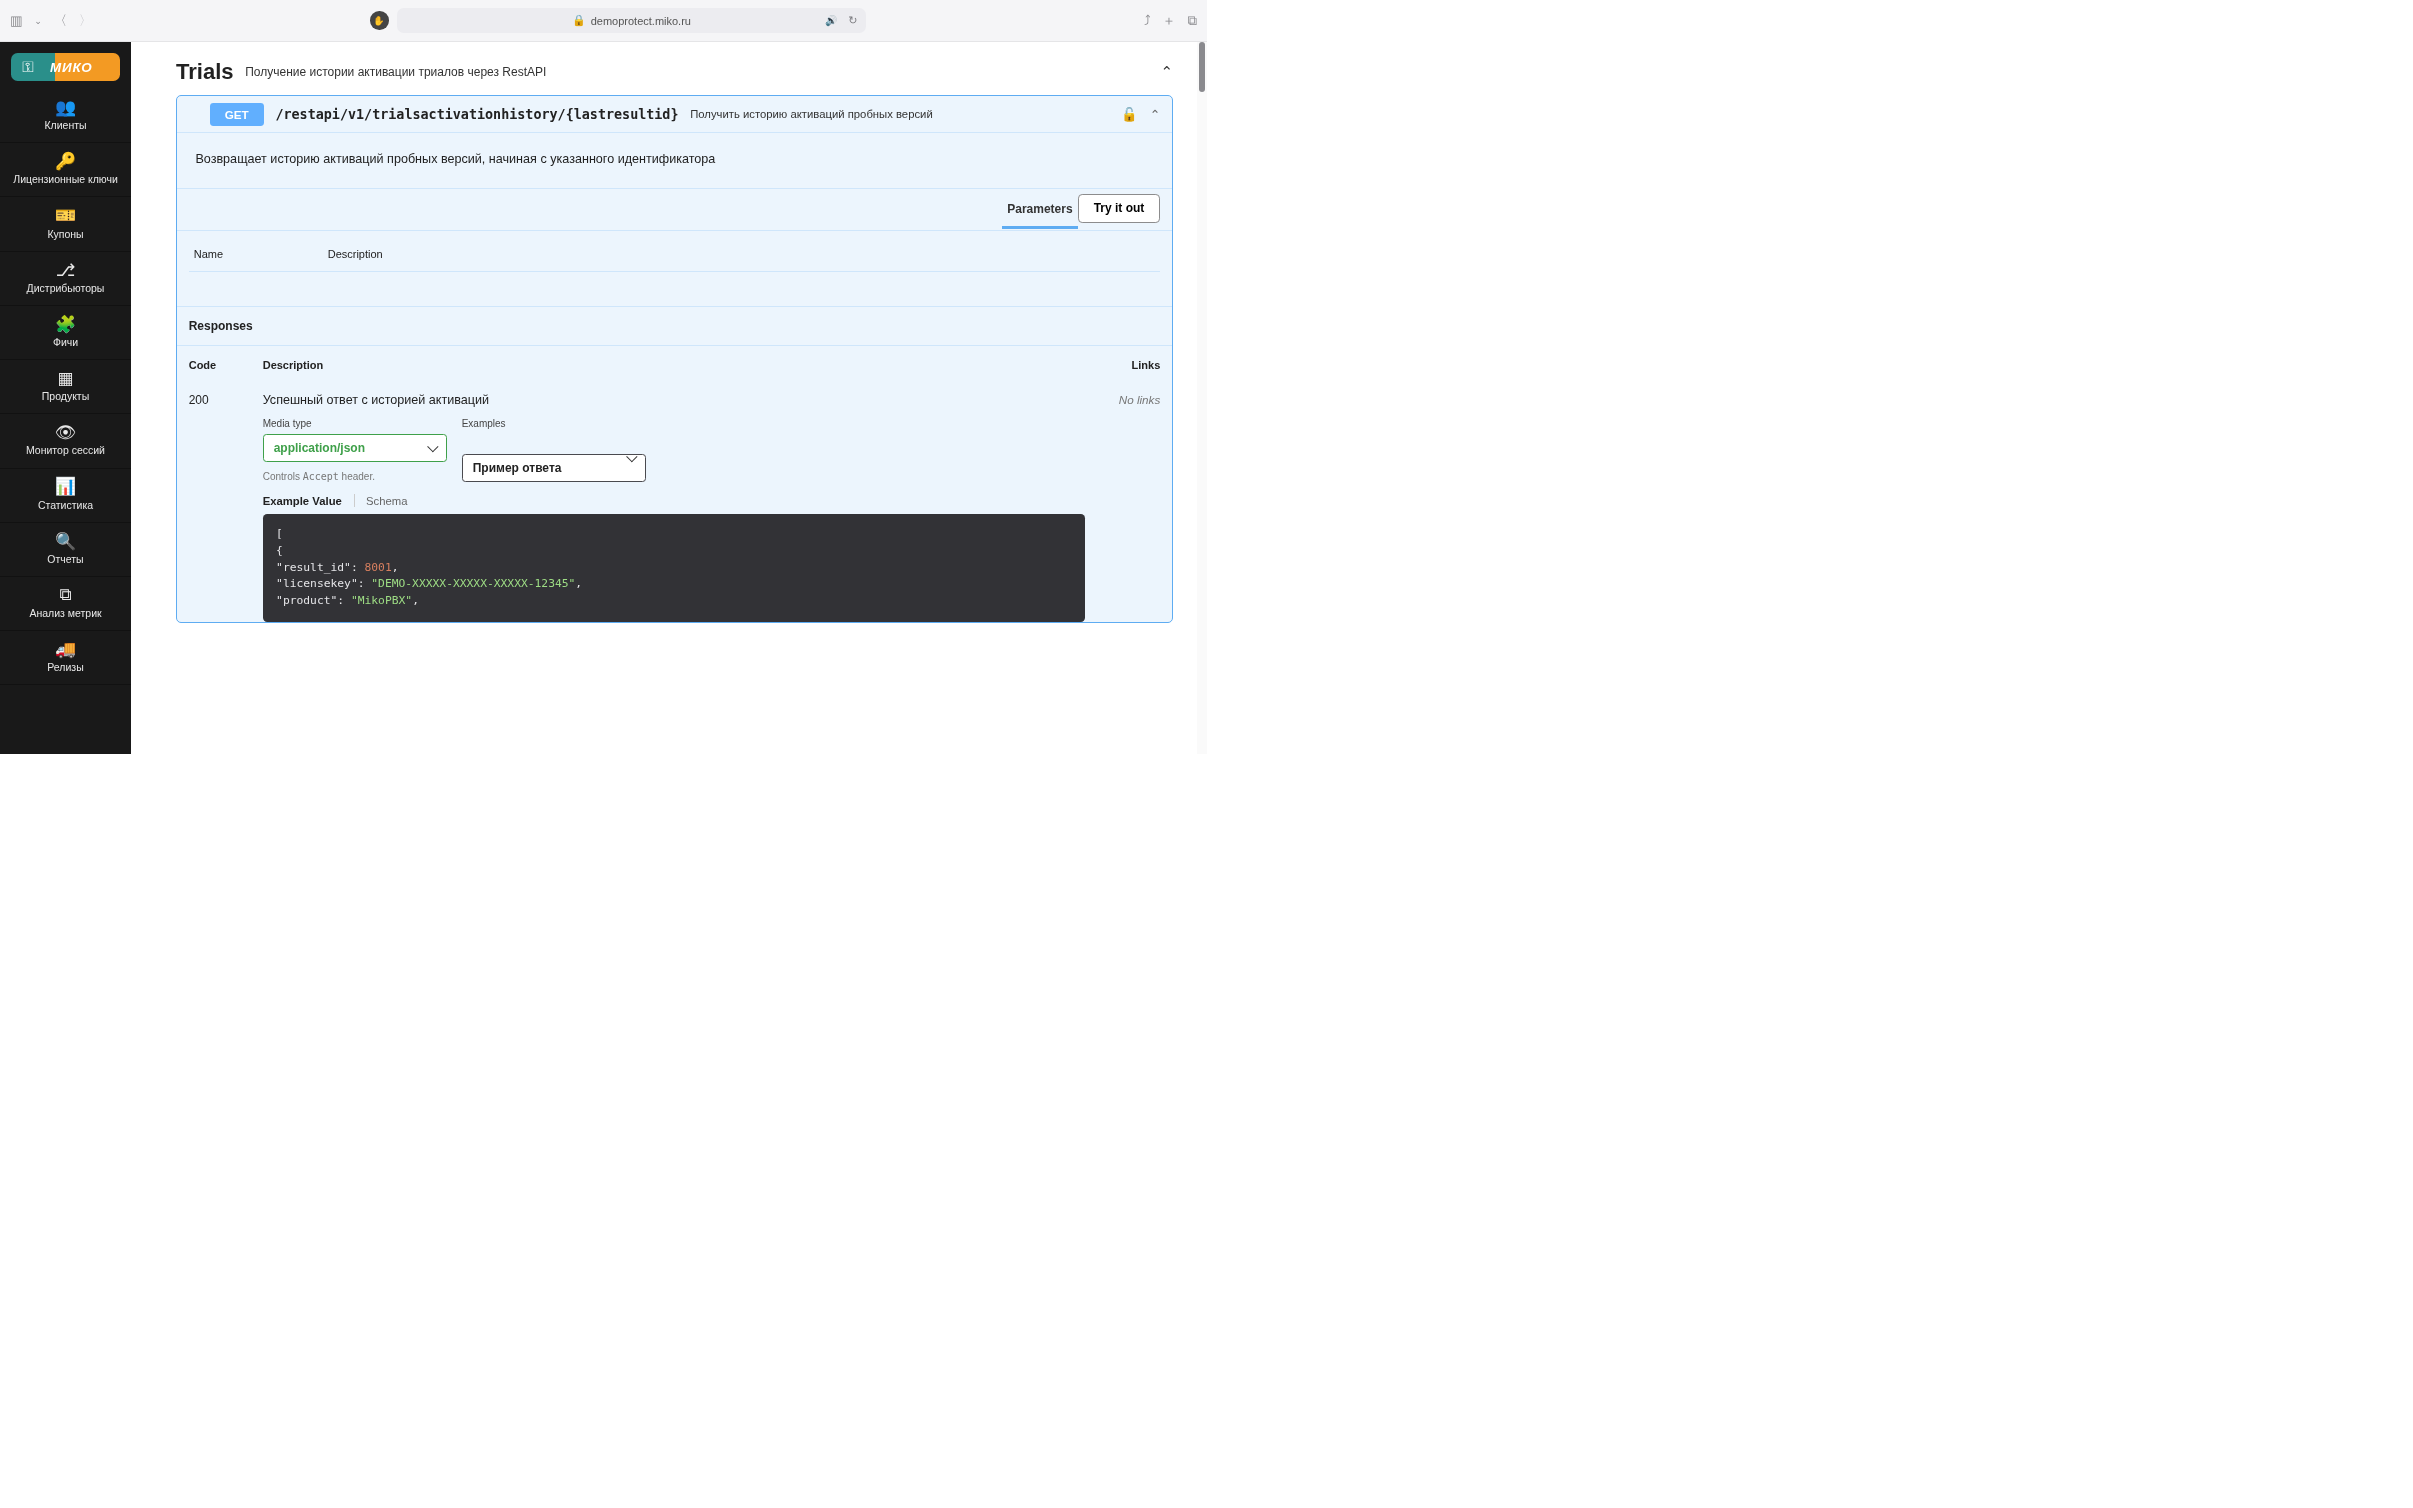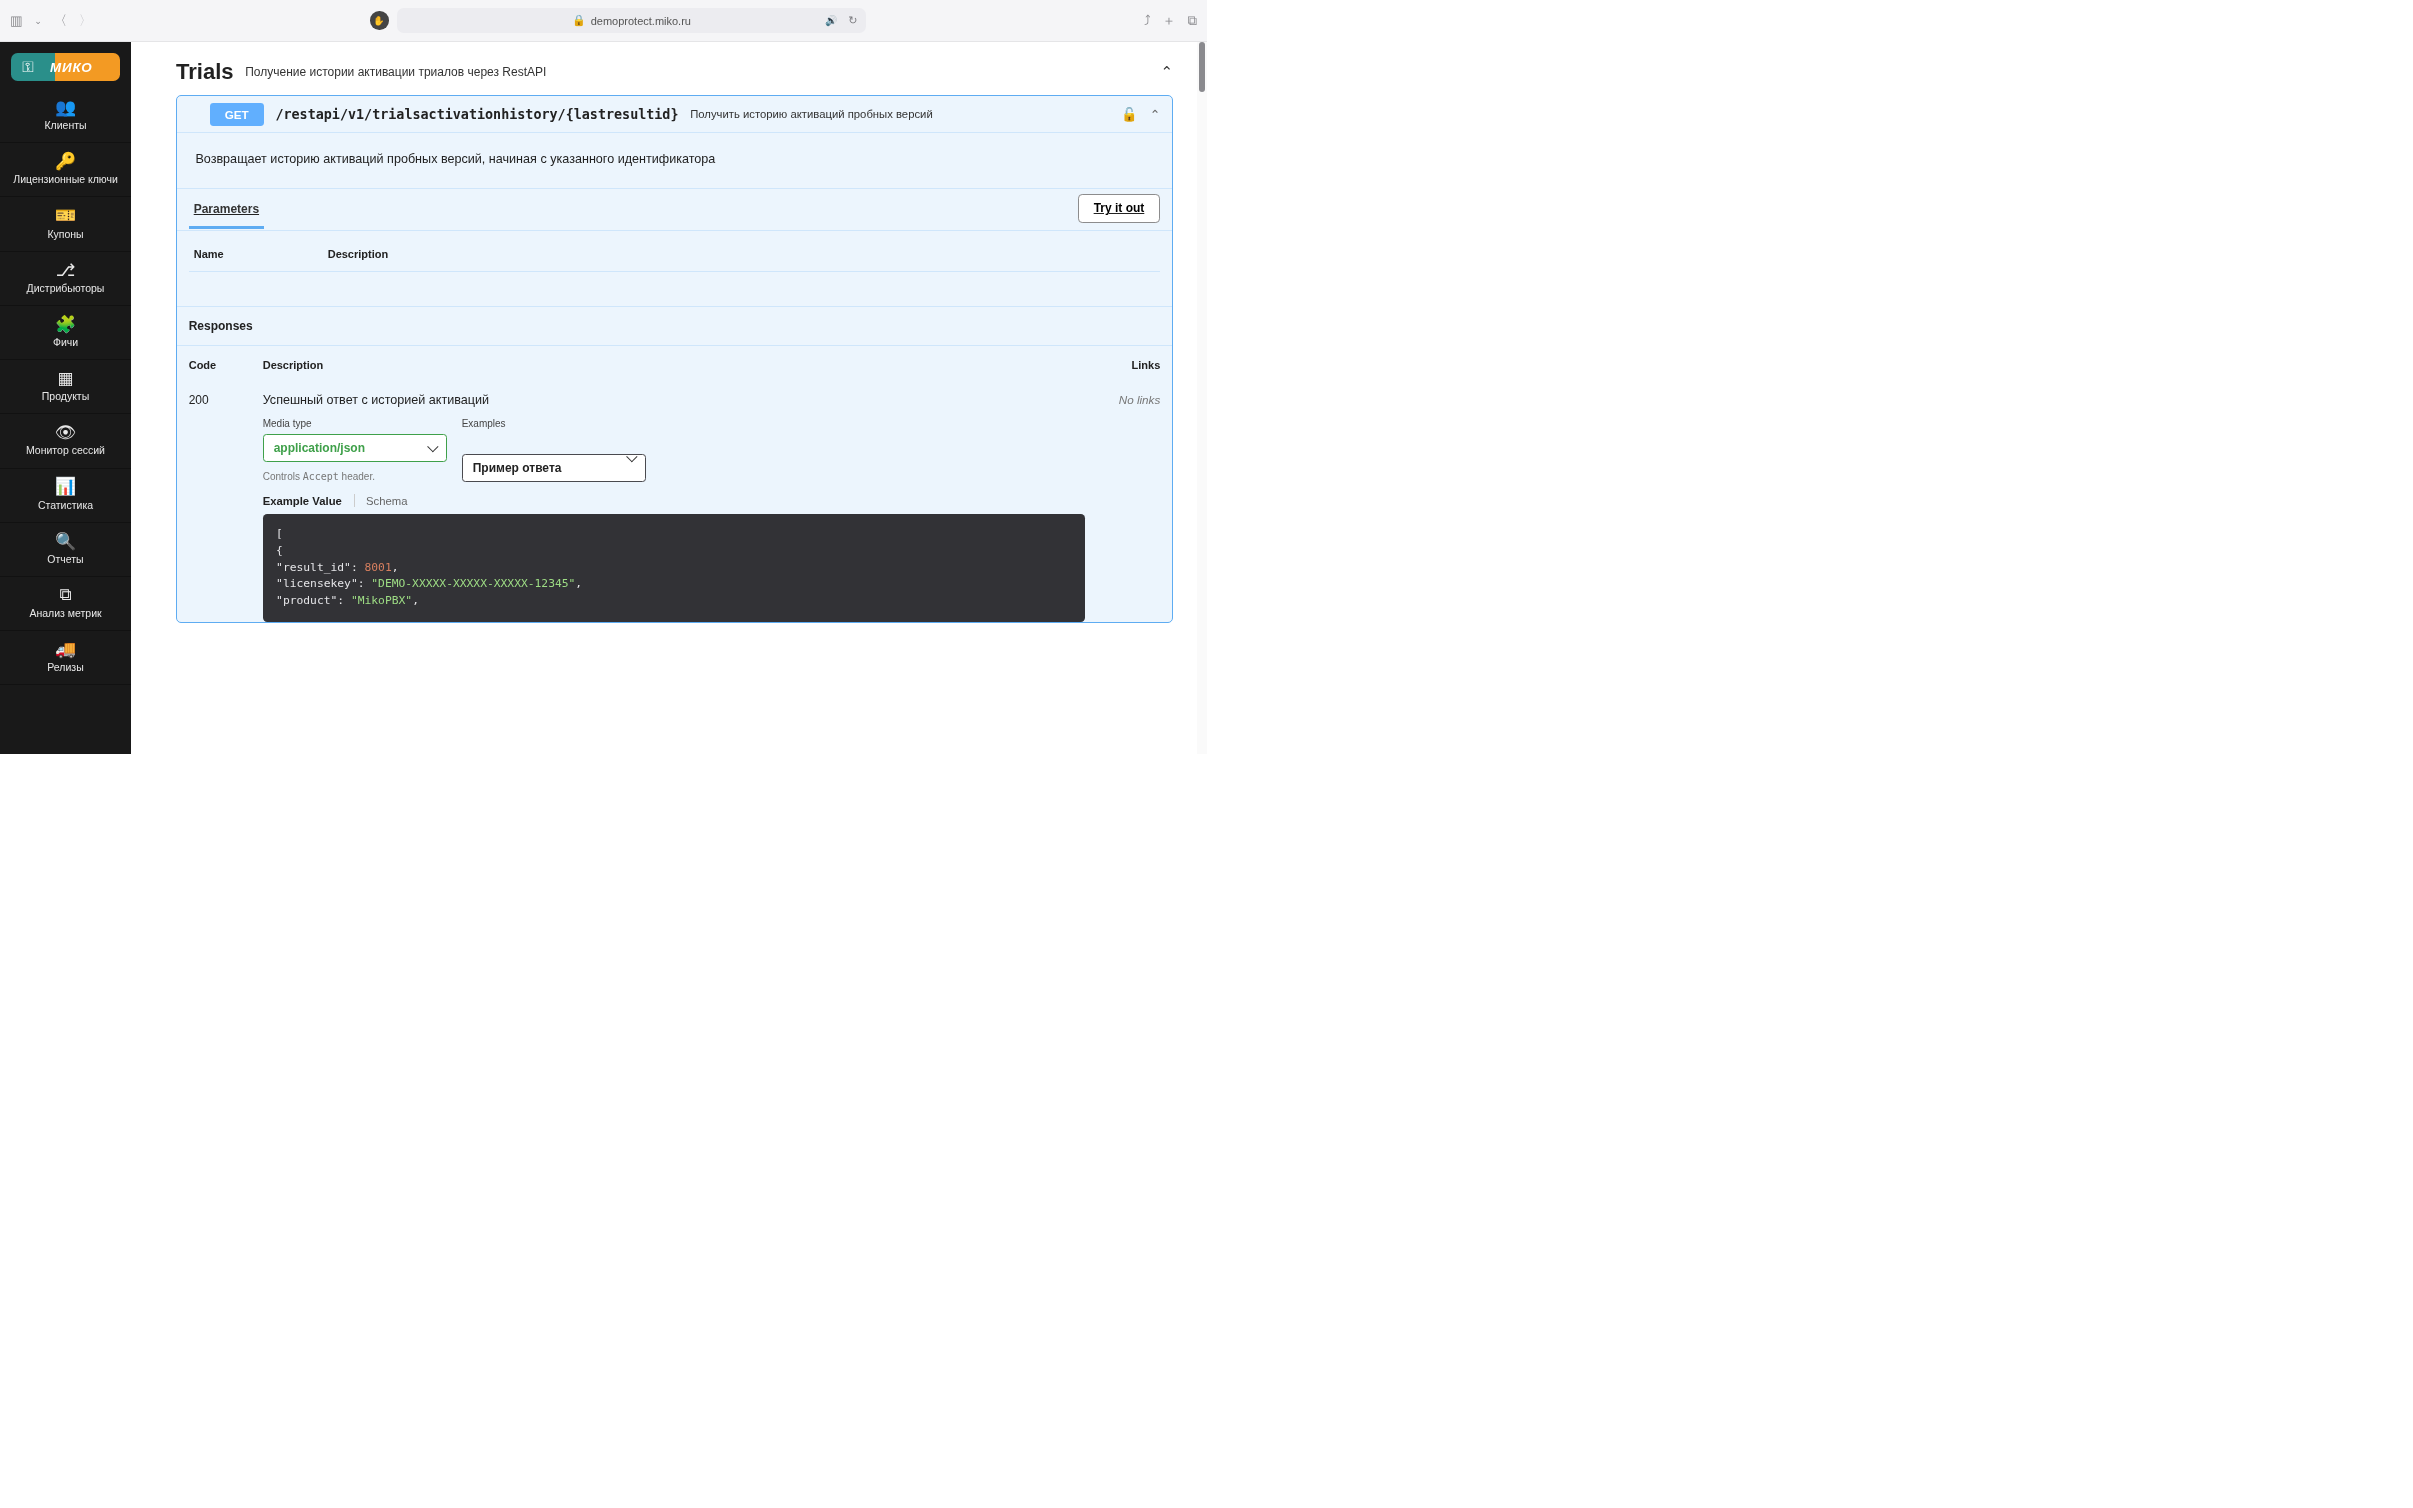--- a/index.html
+++ b/index.html
@@ -49,29 +49,29 @@
 .method { background:#61affe; color:#fff; font-weight:700; border-radius:3.4px; padding: 5px 15px; font-size:11.7px;margin-left:21px;}
 .path { font-family: ui-monospace, Menlo, monospace; font-weight:700; font-size:13.4px; color:#222;}
 .summary { font-size: 11.3px; color:#333; }
 .ep-icons { margin-left:auto; display:flex; align-items:center; gap:11.7px; color:#666;}
 .unlock { color:#aaa; font-size:13.4px;}
 
 .ep-body { border-top: 0.8px solid #cfe6fb; }
 .ep-desc { padding: 18.4px 18.4px 22px; font-size: 12.6px; color:#222; }
 
 
-.pbar { display:flex; align-items:center; justify-content:space-between; padding: 5px 11.7px 0 11.7px; border-top:0.8px solid #cfe6fb; border-bottom:0.8px solid #cfe6fb; background:#ecf5fd;text-decoration:underline;}
+.pbar { display:flex; align-items:center; justify-content:flex-end; padding: 5px 11.7px 0 11.7px; border-top:0.8px solid #cfe6fb; border-bottom:0.8px solid #cfe6fb; background:#ecf5fd;}
 .ptabs { display:flex; gap:17px; }
 .ptab { padding: 8.4px 5px 10px; font-weight:700; font-size:12px; color:#333; border-bottom: 3.4px solid transparent; cursor:pointer;}
 .ptab.active { border-bottom-color:#5eacf2; }
 .try { border:1.7px solid #8c8c8d; background:#fff; border-radius:4.2px; padding: 6.7px 15px; font-weight:700; font-size:12px; cursor:pointer; margin-bottom:6.7px;}
 
 
 .params { padding: 5px 11.7px 34px; }
-.prow-head { display:flex; padding: 11.7px 5px; border-bottom:0.8px solid #cfe6fb; font-size:11px; font-weight:700;}
+.prow-head { display:flex; padding: 11.7px 5px; border-bottom:0.8px solid #cfe6fb; font-size:11px; font-weight:400;}
 .prow-head .c1 { width: 134px; }
 .prow { display:flex; padding: 13.4px 5px; gap: 0; }
 .prow .c1 { width: 134px; }
 .pname { font-weight:700; font-size:13.4px; }
 .req { color:#e03030; font-size: 9.2px; position:relative; top:-1.7px;}
 .req::before{content:"* ";}
 .ptype { font-family: ui-monospace, Menlo, monospace; font-weight:600; font-size:10.5px; color:#555; margin-top:5px;}
 .pin { font-family: ui-monospace, Menlo, monospace; font-style: italic; font-weight:600; font-size:10.5px; color:#777; margin-top:5px;}
 .pdesc { font-size: 12px; color:#222; margin-bottom:8.4px;}
 .pinput { width: 277px; padding: 7.5px 10px; border:0.8px solid #d0d0d5; border-radius:4.2px; font-size:12px; background:#fff; color:#222;}

